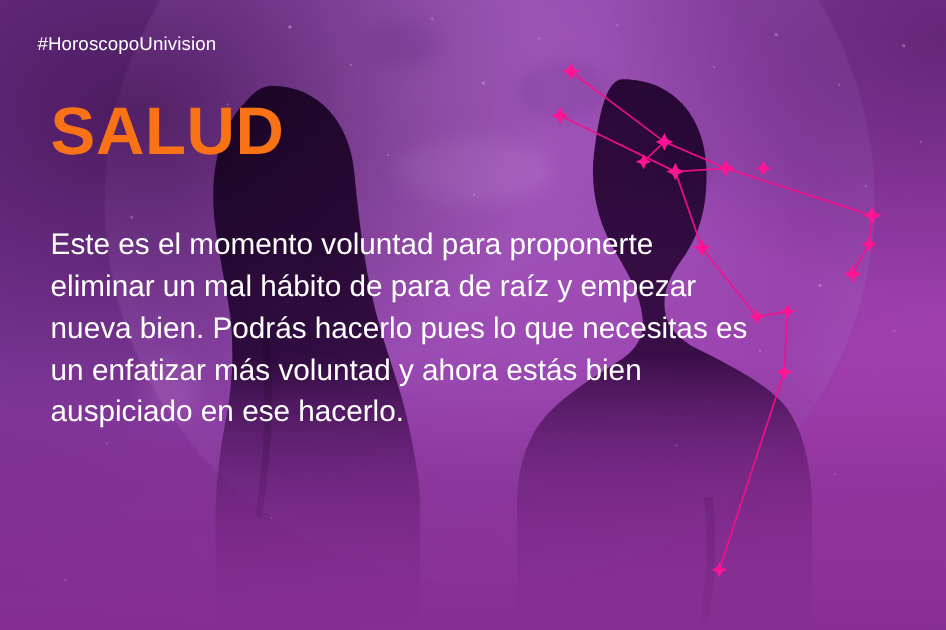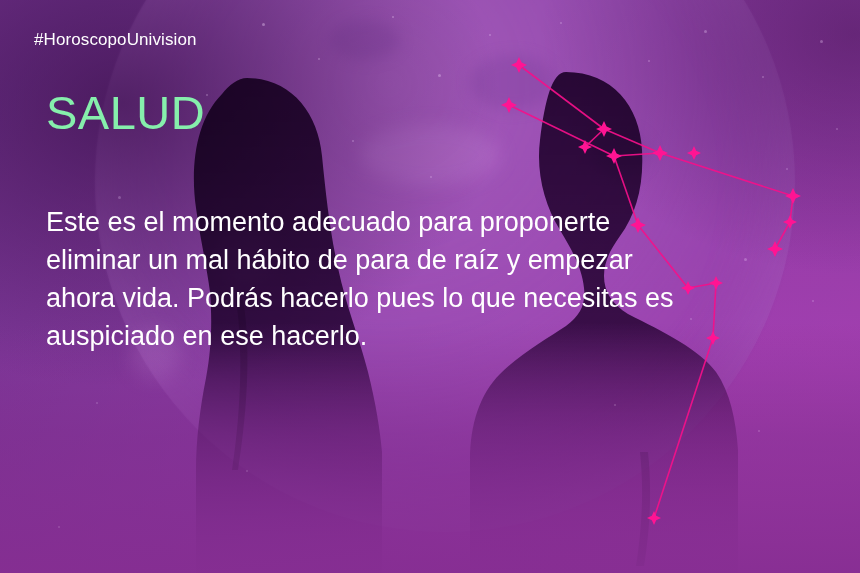--- a/index.html
+++ b/index.html
@@ -117,23 +117,23 @@
     font-size: 17px;
     font-weight: 400;
     color: #ffffff;
     letter-spacing: .1px;
     white-space: nowrap;
   }
   .title {
     position: absolute;
     left: 46px;
     top: 89px;
-    font-size: 47px;
-    font-weight: normal;
-    color: #86efac;
+    font-size: 61px;
+    font-weight: bold;
+    color: #f97316;
     letter-spacing: .5px;
     line-height: 1;
     white-space: nowrap;
   }
   .body-copy {
     position: absolute;
     left: 46px;
     top: 203px;
     width: 770px;
     font-size: 27px;
@@ -275,19 +275,20 @@
       <path class="star-glyph" d="M688 281 L690.2 285.8 L695 288 L690.2 290.2 L688 295 L685.8 290.2 L681 288 L685.8 285.8 Z"></path>
       <path class="star-glyph" d="M716 276 L718.2 280.8 L723 283 L718.2 285.2 L716 290 L713.8 285.2 L709 283 L713.8 280.8 Z"></path>
       <path class="star-glyph" d="M713 331 L715.2 335.8 L720 338 L715.2 340.2 L713 345 L710.8 340.2 L706 338 L710.8 335.8 Z"></path>
       <path class="star-glyph" d="M654 511 L656.2 515.8 L661 518 L656.2 520.2 L654 525 L651.8 520.2 L647 518 L651.8 515.8 Z"></path>
     </g>
   </svg>
 
   <div class="hashtag">#HoroscopoUnivision</div>
   <div class="title">SALUD</div>
   <div class="body-copy">
-    <div>Este es el momento adecuado para proponerte</div>
+    <div>Este es el momento voluntad para proponerte</div>
     <div>eliminar un mal hábito de para de raíz y empezar</div>
-    <div>ahora vida. Podrás hacerlo pues lo que necesitas es</div>
+    <div>nueva bien. Podrás hacerlo pues lo que necesitas es</div>
+    <div>un enfatizar más voluntad y ahora estás bien</div>
     <div>auspiciado en ese hacerlo.</div>
   </div>
 
 </div>
 
 </body></html>

